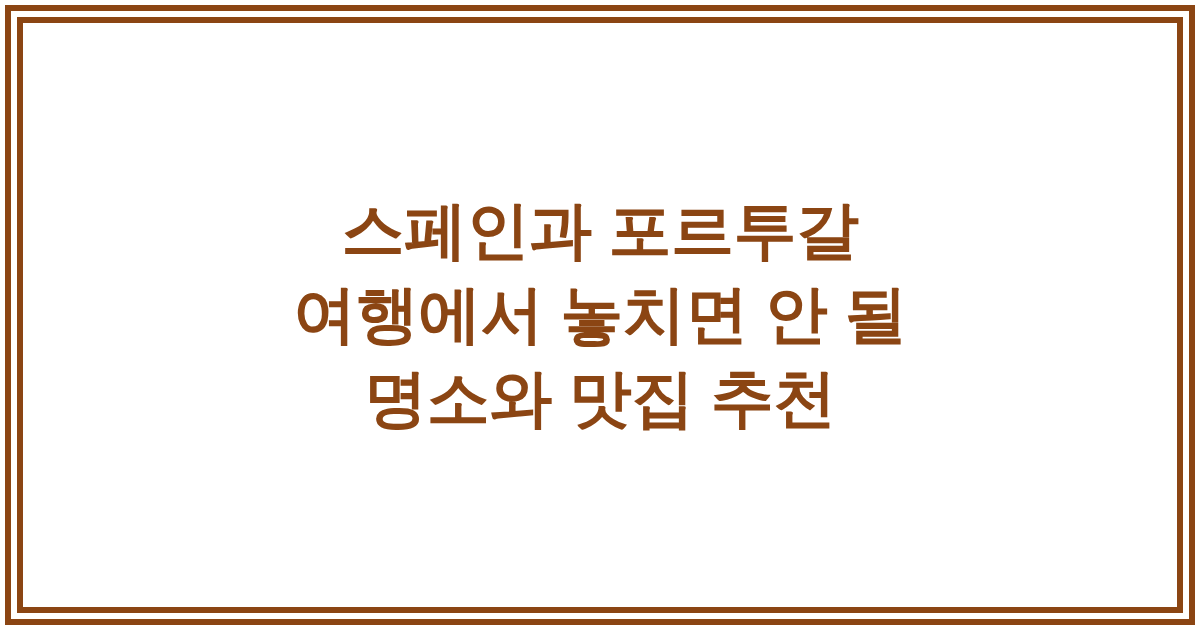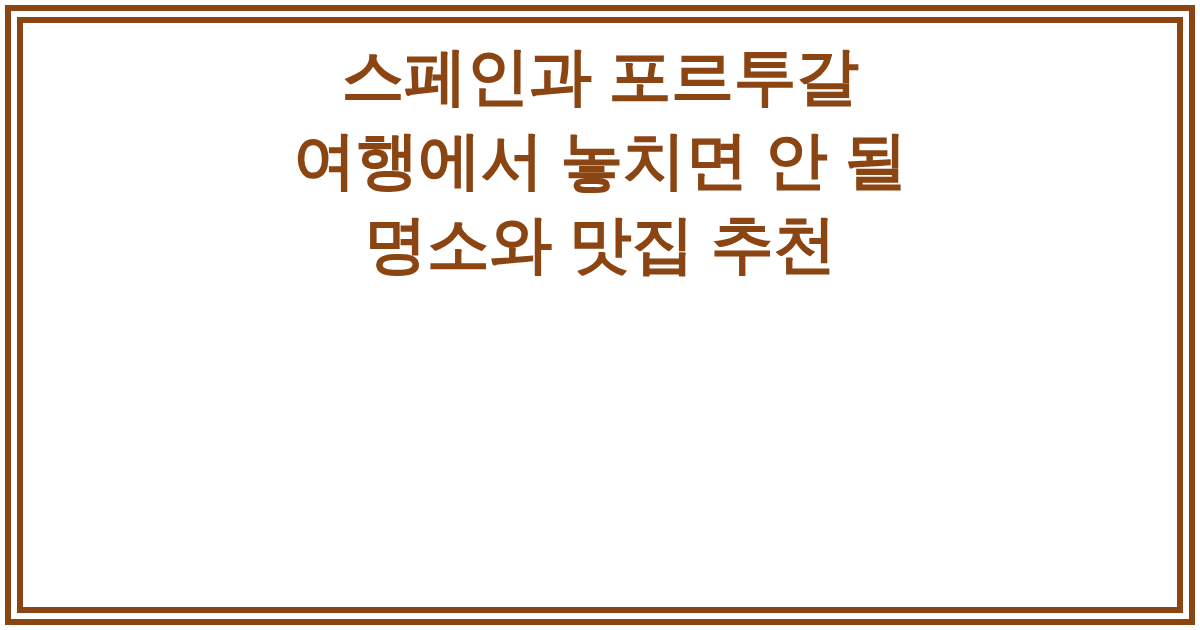--- a/index.html
+++ b/index.html
@@ -49,21 +49,21 @@
 
   
   .content {
     position: absolute;
     box-sizing: border-box;
     left: 23px;
     top: 23px;
     right: 23px;
     bottom: 23px;
     display: flex;
-    align-items: flex-start;
+    align-items: center;
     justify-content: center;
     padding: 12px 40px;
   }
 
   .title-block {
     width: 100%;
     text-align: center;
   }
 
   .title {

